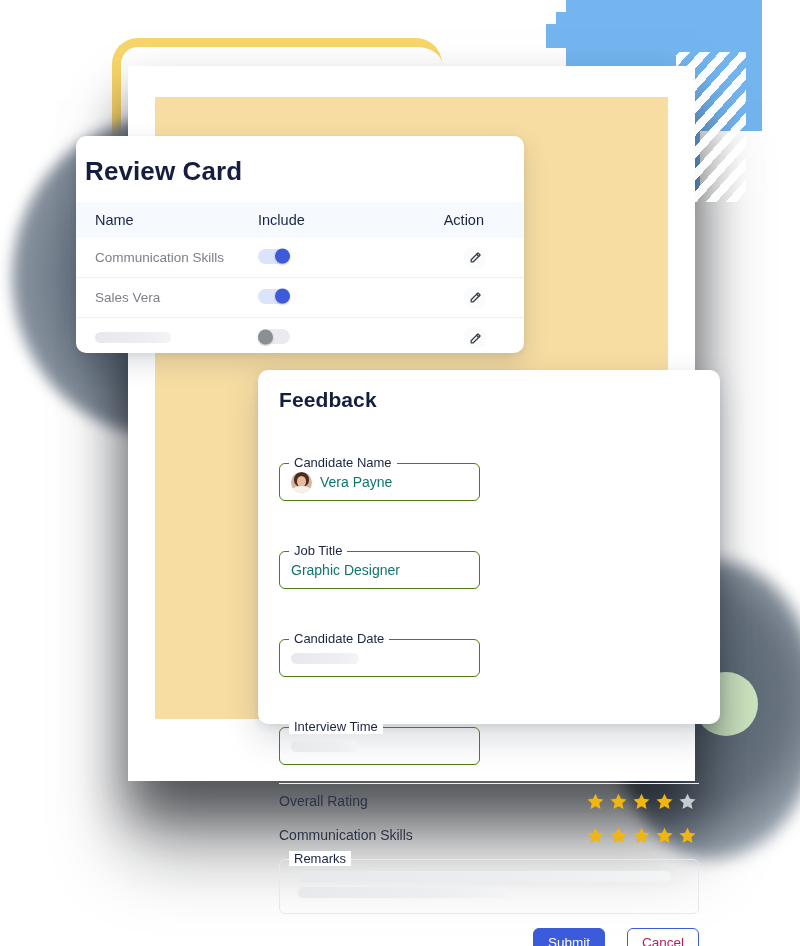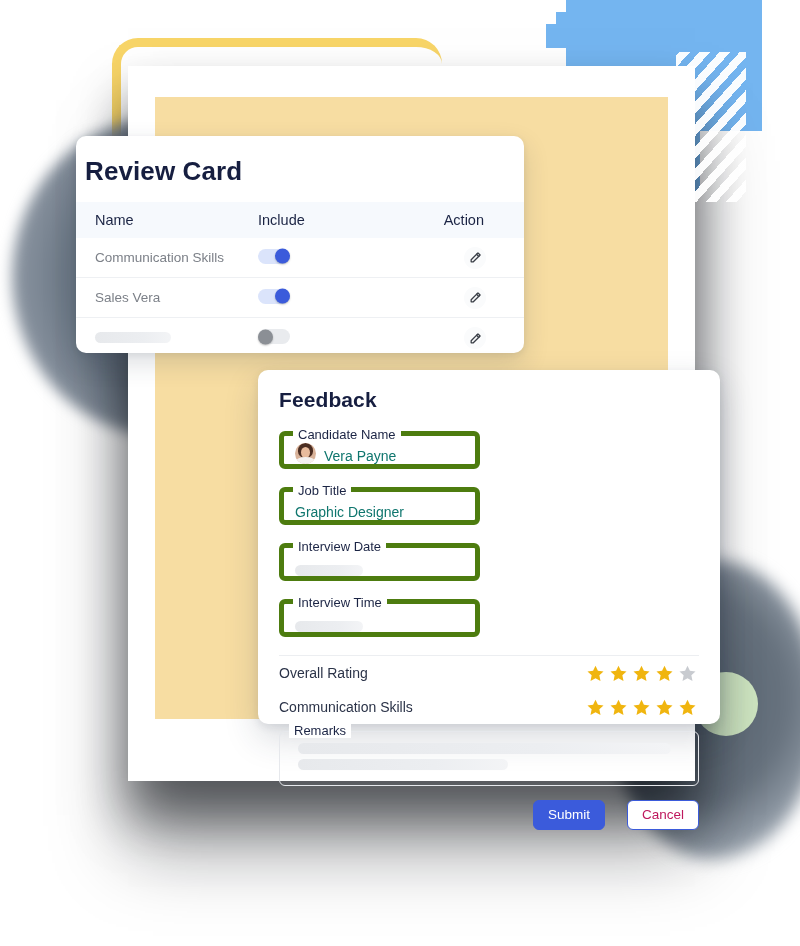--- a/index.html
+++ b/index.html
@@ -210,25 +210,26 @@
   .field-grid {
     display: flex;
     flex-wrap: wrap;
     gap: 18px 21px;
     margin-top: 19px;
   }
   .fieldbox {
     position: relative;
     width: 201px;
     height: 38px;
-    border: 5px solid #4d7c0f;
+    border: 1px solid #4d7c0f;
     border-radius: 6px;
     display: flex;
-    align-items: flex-end;
+    align-items: center;
     padding: 0 11px;
+    margin-top: 32px;
   }
   .fieldbox > .flabel {
     position: absolute;
     top: -9px; left: 9px;
     background: #ffffff;
     padding: 0 5px;
     font-size: 13px;
     color: #1b2444;
     white-space: nowrap;
   }
@@ -422,21 +423,21 @@
         </span>
         <span class="fieldval">Vera Payne</span>
       </div>
 
       <div class="fieldbox">
         <span class="flabel">Job Title</span>
         <span class="fieldval">Graphic Designer</span>
       </div>
 
       <div class="fieldbox">
-        <span class="flabel">Interview Date</span>
+        <span class="flabel">Candidate Date</span>
         <span class="skel" style="width:68px;"></span>
       </div>
 
       <div class="fieldbox">
         <span class="flabel">Interview Time</span>
         <span class="skel" style="width:68px;"></span>
       </div>
     </div>
 
     <div class="divider"></div>

